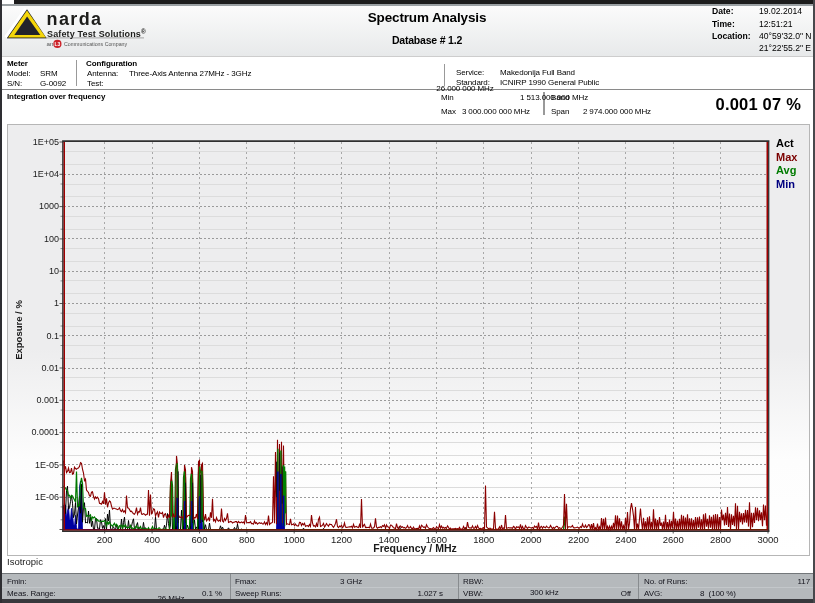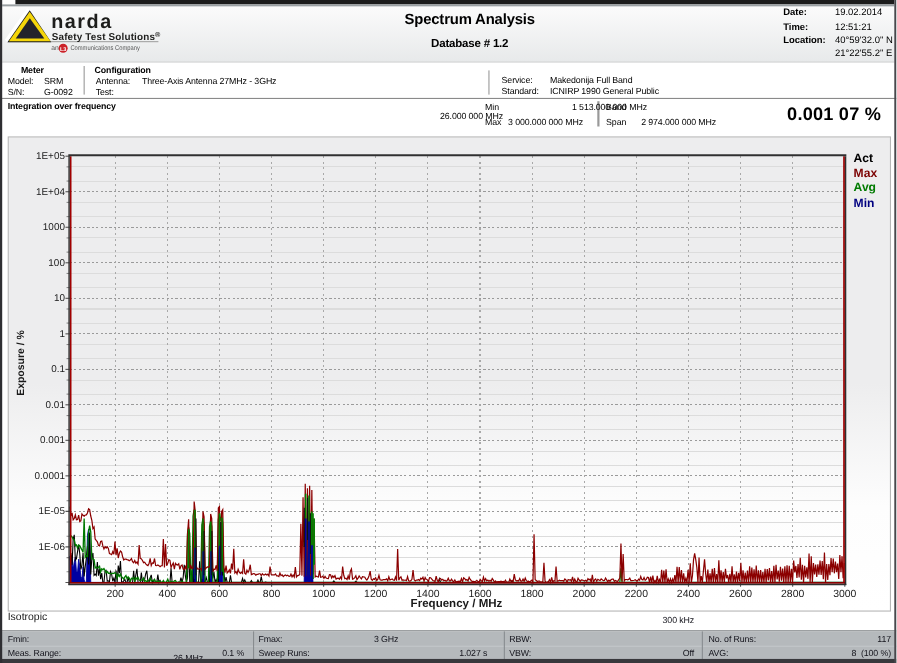--- a/index.html
+++ b/index.html
@@ -33,42 +33,42 @@
 <div class="abs" style="left:759px;top:6px;font-size:8.6px">19.02.2014</div>
 <div class="abs b" style="left:712px;top:18.5px;font-size:8.6px">Time:</div>
 <div class="abs" style="left:759px;top:18.5px;font-size:8.6px">12:51:21</div>
 <div class="abs b" style="left:712px;top:31px;font-size:8.6px">Location:</div>
 <div class="abs" style="left:759px;top:31px;font-size:8.6px">40°59'32.0" N</div>
 <div class="abs" style="left:759px;top:43px;font-size:8.6px">21°22'55.2" E</div>
 <div class="abs" style="left:2px;top:56px;width:811px;height:0.8px;background:#cdcdcd"></div>
 
 <div class="abs" style="left:2px;top:56.5px;width:811px;height:67px;background:#ffffff"></div>
 
-<div class="abs b" style="left:19px;top:59px;font-size:8px;letter-spacing:-0.1px">Meter</div>
+<div class="abs b" style="left:7px;top:59px;font-size:8px;letter-spacing:-0.1px">Meter</div>
 <div class="abs" style="left:7px;top:69px;font-size:8px;letter-spacing:-0.1px">Model:</div>
 <div class="abs" style="left:40px;top:69px;font-size:8px;letter-spacing:-0.1px">SRM</div>
 <div class="abs" style="left:7px;top:79px;font-size:8px;letter-spacing:-0.1px">S/N:</div>
 <div class="abs" style="left:40px;top:79px;font-size:8px;letter-spacing:-0.1px">G-0092</div>
 <div class="abs" style="left:75.5px;top:60px;width:1px;height:26px;background:#999"></div>
 <div class="abs b" style="left:86px;top:59px;font-size:8px;letter-spacing:-0.1px">Configuration</div>
 <div class="abs" style="left:87px;top:69px;font-size:8px;letter-spacing:-0.1px">Antenna:</div>
 <div class="abs" style="left:129px;top:69px;font-size:8px;letter-spacing:-0.1px">Three-Axis Antenna 27MHz - 3GHz</div>
 <div class="abs" style="left:87px;top:79px;font-size:8px;letter-spacing:-0.1px">Test:</div>
 <div class="abs" style="left:443.5px;top:64px;width:1.5px;height:22px;background:#999"></div>
 <div class="abs" style="left:456px;top:68px;font-size:8px;letter-spacing:-0.1px">Service:</div>
 <div class="abs" style="left:500px;top:68px;font-size:8px;letter-spacing:-0.1px">Makedonija Full Band</div>
 <div class="abs" style="left:456px;top:78px;font-size:8px;letter-spacing:-0.1px">Standard:</div>
 <div class="abs" style="left:500px;top:78px;font-size:8px;letter-spacing:-0.1px">ICNIRP 1990 General Public</div>
 
 <div class="abs" style="left:0px;top:88.5px;width:815px;height:1px;background:#8a8a8a"></div>
 <div class="abs b" style="left:7px;top:92px;font-size:8px;letter-spacing:-0.1px">Integration over frequency</div>
 
 <div class="abs" style="left:441px;top:93px;font-size:8px;letter-spacing:-0.1px">Min</div>
 <div class="abs" style="left:441px;top:107px;font-size:8px;letter-spacing:-0.1px">Max</div>
-<div class="abs" style="left:400px;top:101px;width:130px;text-align:left;font-size:8px;letter-spacing:-0.1px">26.000 000 MHz</div>
+<div class="abs" style="left:400px;top:84px;width:130px;text-align:center;font-size:8px;letter-spacing:-0.1px">26.000 000 MHz</div>
 <div class="abs" style="left:400px;top:107px;width:130px;text-align:right;font-size:8px;letter-spacing:-0.1px">3 000.000 000 MHz</div>
 <div class="abs" style="left:543px;top:92px;width:1.5px;height:23px;background:#999"></div>
 <div class="abs" style="left:551px;top:93px;font-size:8px;letter-spacing:-0.1px">Band</div>
 <div class="abs" style="left:551px;top:107px;font-size:8px;letter-spacing:-0.1px">Span</div>
 <div class="abs" style="left:520px;top:93px;width:131px;text-align:left;font-size:8px;letter-spacing:-0.1px">1 513.000 000 MHz</div>
 <div class="abs" style="left:520px;top:107px;width:131px;text-align:right;font-size:8px;letter-spacing:-0.1px">2 974.000 000 MHz</div>
 <div class="abs b" style="left:642px;top:95px;width:159px;text-align:right;font-size:16.5px;letter-spacing:0.2px">0.001 07 %</div>
 
 <div class="abs" style="left:7px;top:123.5px;width:802.5px;height:432.5px;background:linear-gradient(#ededee 0%,#ededee 52%,#fdfdfd 78%,#ffffff 100%);border:1px solid #b6b6b6"></div>
 <svg width="815" height="603" viewBox="0 0 815 603" style="position:absolute;left:0;top:0">
@@ -258,22 +258,22 @@
 <div class="abs" style="left:638px;top:574px;width:1px;height:25px;background:#888c8f"></div>
 <div class="abs" style="left:7px;top:577px;font-size:8px;letter-spacing:-0.1px;color:#14141c">Fmin:</div>
 <div class="abs" style="left:120px;top:594px;width:102px;text-align:center;font-size:8px;letter-spacing:-0.1px;color:#14141c">26 MHz</div>
 <div class="abs" style="left:7px;top:589px;font-size:8px;letter-spacing:-0.1px;color:#14141c">Meas. Range:</div>
 <div class="abs" style="left:120px;top:589px;width:102px;text-align:right;font-size:8px;letter-spacing:-0.1px;color:#14141c">0.1 %</div>
 <div class="abs" style="left:235px;top:577px;font-size:8px;letter-spacing:-0.1px;color:#14141c">Fmax:</div>
 <div class="abs" style="left:340px;top:577px;width:103px;text-align:left;font-size:8px;letter-spacing:-0.1px;color:#14141c">3 GHz</div>
 <div class="abs" style="left:235px;top:589px;font-size:8px;letter-spacing:-0.1px;color:#14141c">Sweep Runs:</div>
 <div class="abs" style="left:340px;top:589px;width:103px;text-align:right;font-size:8px;letter-spacing:-0.1px;color:#14141c">1.027 s</div>
 <div class="abs" style="left:463px;top:577px;font-size:8px;letter-spacing:-0.1px;color:#14141c">RBW:</div>
-<div class="abs" style="left:530px;top:559px;width:101px;text-align:right;font-size:8px;letter-spacing:-0.1px;color:#14141c">300 kHz</div>
+<div class="abs" style="left:530px;top:588px;width:101px;text-align:left;font-size:8px;letter-spacing:-0.1px;color:#14141c">300 kHz</div>
 <div class="abs" style="left:463px;top:589px;font-size:8px;letter-spacing:-0.1px;color:#14141c">VBW:</div>
 <div class="abs" style="left:530px;top:589px;width:101px;text-align:right;font-size:8px;letter-spacing:-0.1px;color:#14141c">Off</div>
 <div class="abs" style="left:644px;top:577px;font-size:8px;letter-spacing:-0.1px;color:#14141c">No. of Runs:</div>
 <div class="abs" style="left:700px;top:577px;width:110px;text-align:right;font-size:8px;letter-spacing:-0.1px;color:#14141c">117</div>
 <div class="abs" style="left:644px;top:589px;font-size:8px;letter-spacing:-0.1px;color:#14141c">AVG:</div>
-<div class="abs" style="left:700px;top:589px;width:110px;text-align:right;font-size:8px;letter-spacing:-0.1px;color:#14141c">8&nbsp;&nbsp;(100 %)</div>
+<div class="abs" style="left:700px;top:589px;width:110px;font-size:8px;letter-spacing:-0.1px;color:#14141c">8&nbsp;&nbsp;(100 %)</div>
 
 <div class="abs" style="left:0;top:599px;width:815px;height:4px;background:#38383c"></div>
 <div class="abs" style="left:0;top:0;width:2px;height:603px;background:#2e2e32"></div>
 <div class="abs" style="left:812.5px;top:0;width:2.5px;height:603px;background:#48484c"></div>
 </body></html>

